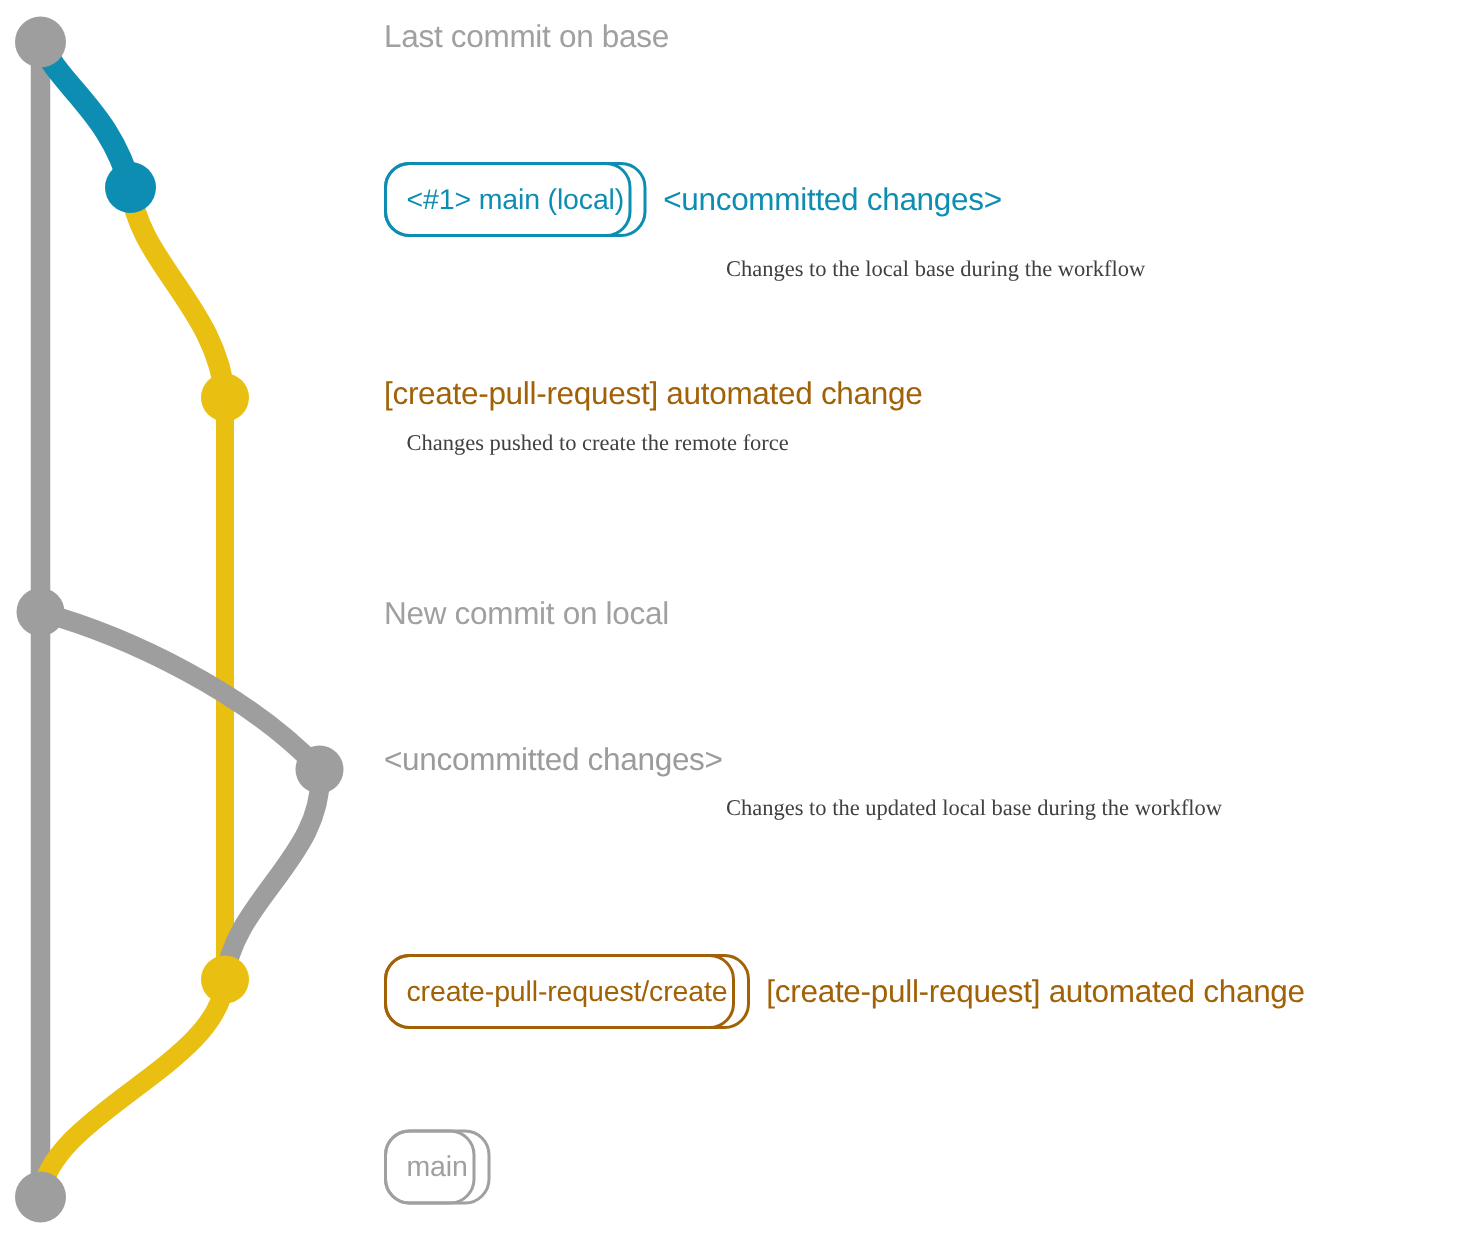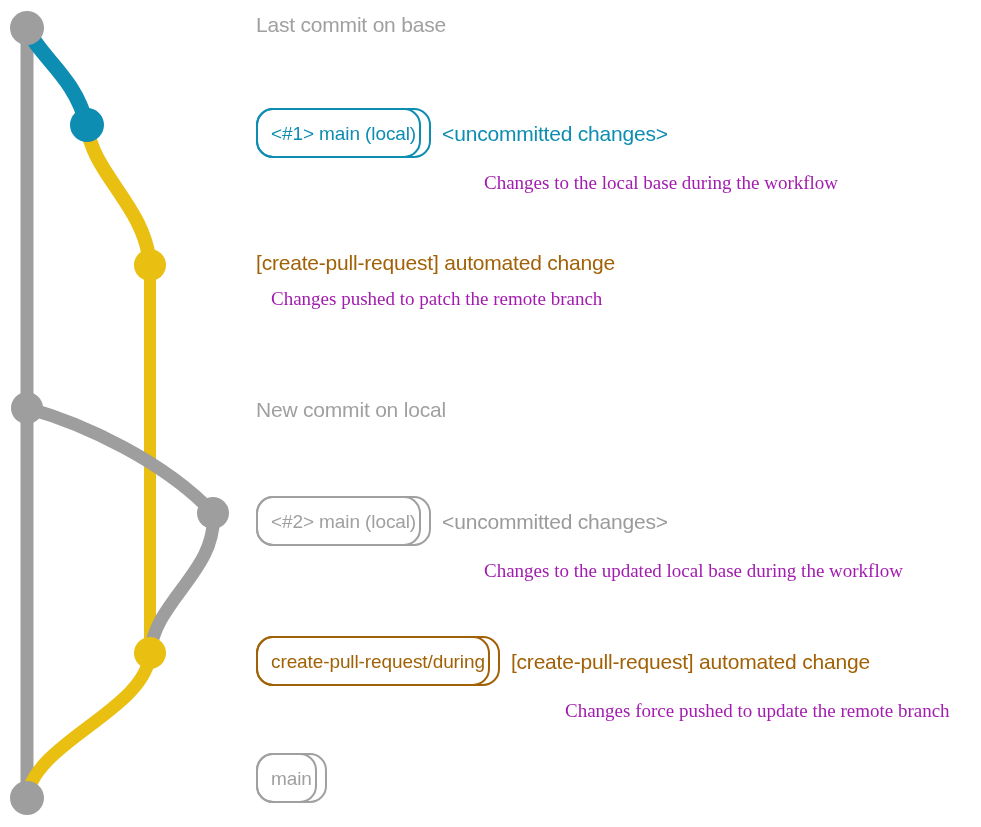--- a/index.html
+++ b/index.html
@@ -78,22 +78,22 @@
 
   .headline {
     font-size: 21px;
     line-height: 1;
     white-space: nowrap;
     letter-spacing: -0.2px;
   }
 
   .subline {
     font-family: "Liberation Serif", serif;
-    font-size: 19px;
-    color: #a21caf;
+    font-size: 15px;
+    color: #404040;
     white-space: nowrap;
     line-height: 1;
   }
 
   .plain-head {
     font-size: 21px;
     line-height: 1;
     white-space: nowrap;
     letter-spacing: -0.2px;
   }
@@ -145,43 +145,41 @@
       <span class="pill c-blue">&lt;#1&gt; main (local)</span>
       <span class="headline c-blue">&lt;uncommitted changes&gt;</span>
     </div>
     <div class="subline" style="margin-top:15px; margin-left:228px;">Changes to the local base during the workflow</div>
   </div>
 
   <div class="row" style="left:256px; top:252px;">
     <div class="row-top">
       <span class="headline c-yellow">[create-pull-request] automated change</span>
     </div>
-    <div class="subline" style="margin-top:16px; margin-left:15px;">Changes pushed to patch the remote branch</div>
+    <div class="subline" style="margin-top:16px; margin-left:15px;">Changes pushed to create the remote force</div>
   </div>
 
   <div class="row" style="left:256px; top:399px;">
     <div class="row-top">
       <span class="plain-head c-gray">New commit on local</span>
     </div>
   </div>
 
   <div class="row" style="left:256px; top:496px;">
     <div class="row-top">
-      <span class="pill c-gray">&lt;#2&gt; main (local)</span>
       <span class="headline c-graym">&lt;uncommitted changes&gt;</span>
     </div>
     <div class="subline" style="margin-top:15px; margin-left:228px;">Changes to the updated local base during the workflow</div>
   </div>
 
   <div class="row" style="left:256px; top:636px;">
     <div class="row-top">
-      <span class="pill c-yellow">create-pull-request/during</span>
+      <span class="pill c-yellow">create-pull-request/create</span>
       <span class="headline c-yellow">[create-pull-request] automated change</span>
     </div>
-    <div class="subline" style="margin-top:15px; margin-left:309px;">Changes force pushed to update the remote branch</div>
   </div>
 
   <div class="row" style="left:256px; top:753px;">
     <div class="row-top">
       <span class="pill c-gray">main</span>
     </div>
   </div>
 
 </div>
 

